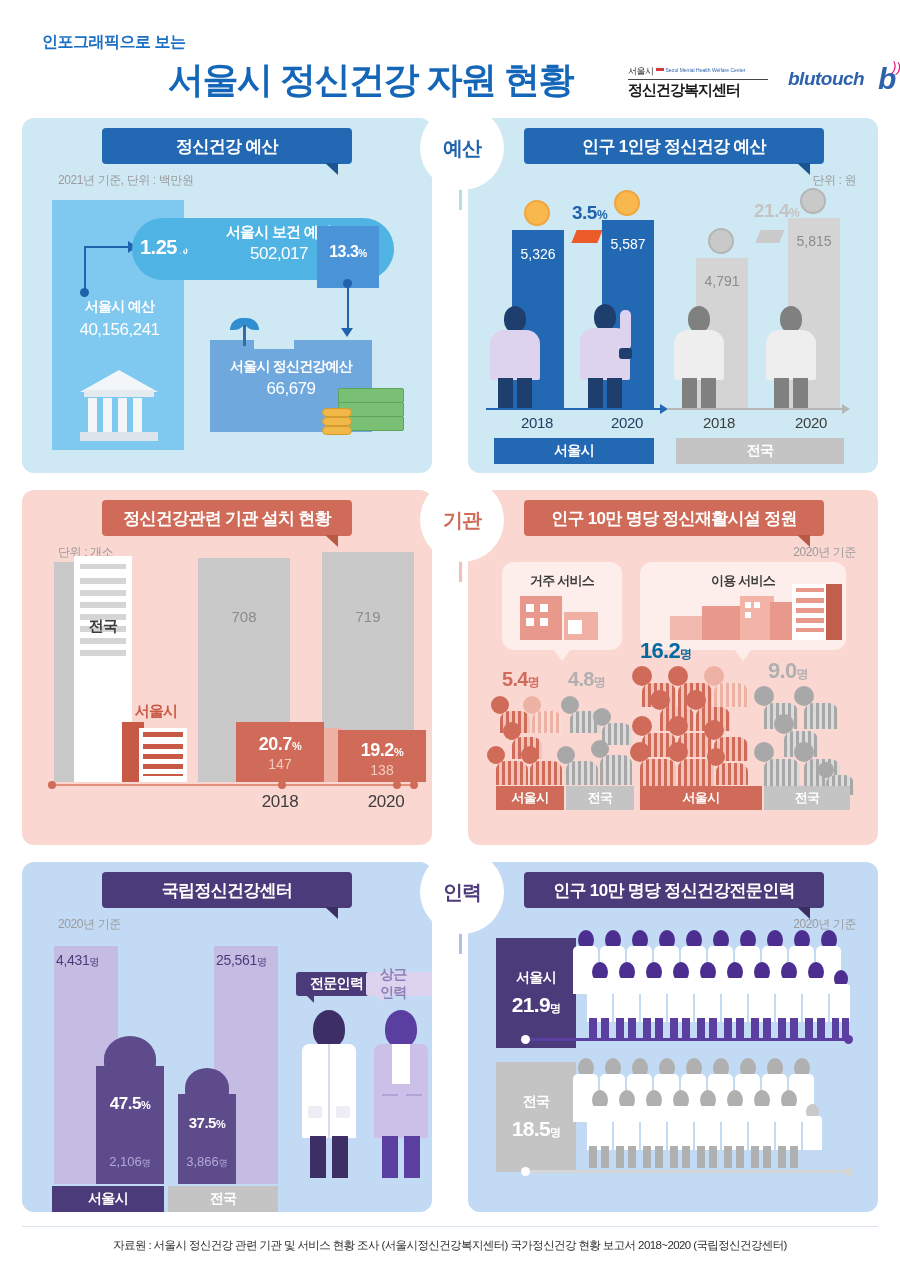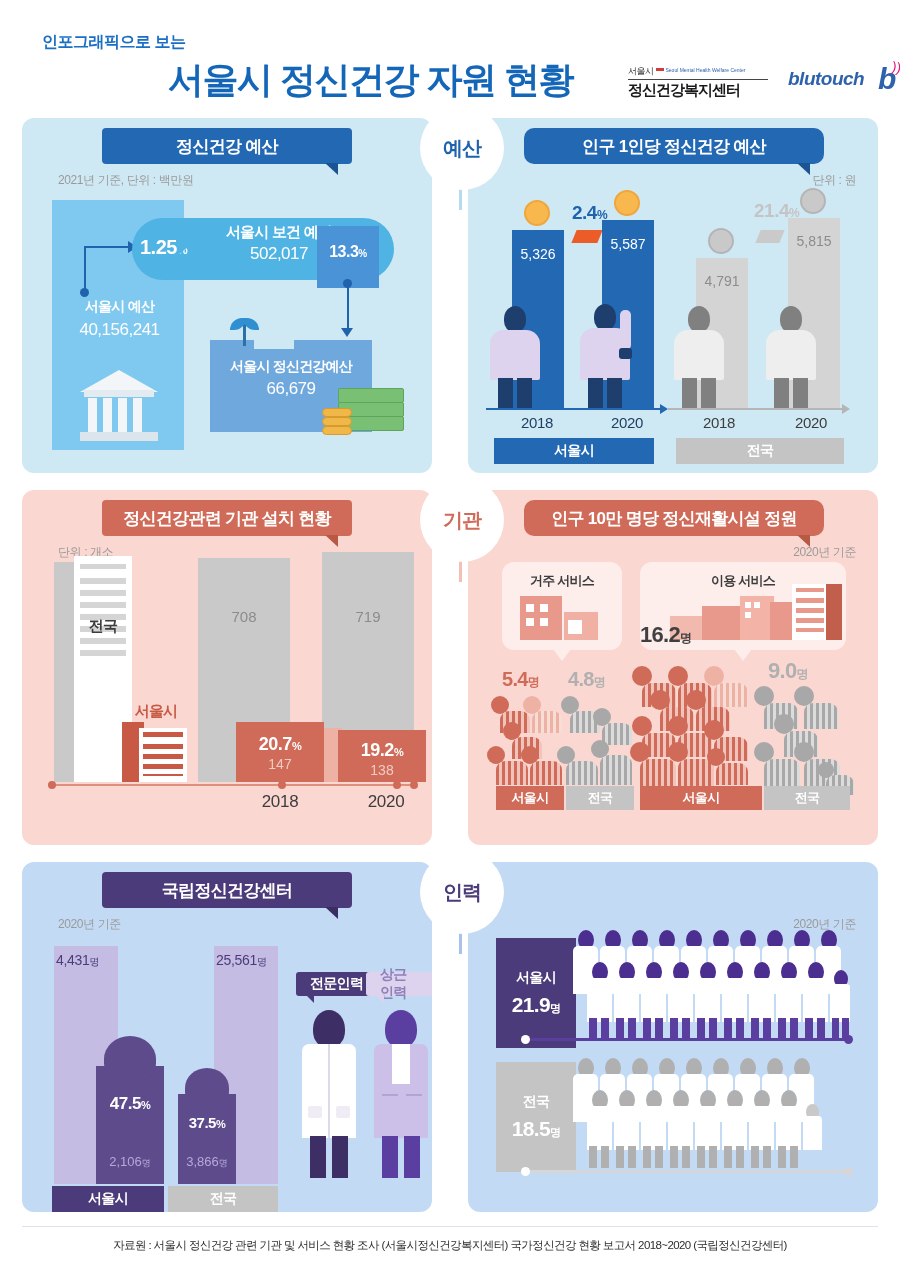--- a/index.html
+++ b/index.html
@@ -45,21 +45,21 @@
     color: #fff; font-size: 17px; font-weight: bold; letter-spacing: -0.7px;
     display: flex; align-items: center; justify-content: center;
     border-radius: 4px;
   }
   .ribbon::after {
     content: ""; position: absolute; right: 14px; bottom: -11px;
     border-left: 13px solid transparent; border-right: 0 solid transparent;
     border-top: 12px solid currentColor;
   }
   .ribbon-l { left: 80px; width: 250px; }
-  .ribbon-r { left: 56px; width: 300px; border-radius: 10px; }
+  .ribbon-r { left: 56px; width: 300px; }
 
   .unit-note { position: absolute; font-size: 12px; color: #9a9a9a; letter-spacing: -0.4px; }
 
   .badge {
     position: absolute; top: -12px; left: 398px; width: 84px; height: 84px;
     background: #fff; border-radius: 50%;
     display: flex; align-items: center; justify-content: center;
     font-size: 20px; font-weight: bold; letter-spacing: -1px; z-index: 6; font-family: Liberation Mono, monospace;
   }
   .badge-tail { position:absolute; left:437px; top:70px; width:3px; height:22px; z-index:5;}
@@ -274,21 +274,21 @@
   <div class="badge">예산</div>
 
   <div class="panel panel-r">
     <div class="ribbon ribbon-r">인구 1인당 정신건강 예산</div>
     <div class="unit-note" style="right:22px; top:54px;">단위 : 원</div>
 
     <div class="coin-ic" style="left:56px; top:82px; background:#f8b84e; border:2px solid #f0a63a;"></div>
     <div style="position:absolute; left:44px; top:112px; width:52px; height:178px; background:#2268b3;"></div>
     <div style="position:absolute; left:44px; top:128px; width:52px; text-align:center; color:#fff; font-size:14px;">5,326</div>
 
-    <div class="pct-up" style="left:104px; top:84px; color:#1f63ad;"><span>2.4</span><small>%</small></div>
+    <div class="pct-up" style="left:104px; top:84px; color:#1f63ad;"><span>3.5</span><small>%</small></div>
     <div style="position:absolute; left:106px; top:112px; width:26px; height:13px; background:#ec5c28; transform:skewX(-22deg);"></div>
 
     <div class="coin-ic" style="left:146px; top:72px; background:#f8b84e; border:2px solid #f0a63a;"></div>
     <div style="position:absolute; left:134px; top:102px; width:52px; height:188px; background:#2268b3;"></div>
     <div style="position:absolute; left:134px; top:118px; width:52px; text-align:center; color:#fff; font-size:14px;">5,587</div>
 
     <div class="person" style="left:22px; top:188px; width:50px; height:104px;">
       <div class="head" style="left:14px; top:0; width:22px; height:26px; background:#1e3f6e;"></div>
       <div class="body" style="left:0; top:24px; width:50px; height:50px; background:#ddd3ef;"></div>
       <div class="legs" style="left:8px; top:72px; width:15px; height:32px; background:#1e3f6e;"></div>
@@ -462,21 +462,21 @@
         </div>
       <div class="ficon" style="left:32px; top:44px;">
           <div class="h" style="margin-left:-9px;top:0;width:18px;height:18px;background:#a8a8a8;"></div>
           <div class="b" style="top:15px;width:32px;height:30px;background:repeating-linear-gradient(90deg,#a8a8a8 0 3px,#dcdcdc 3px 6px);"></div>
         </div>
     </div>
 
     <div class="pp-tag" style="left:28px; top:296px; width:68px; background:#cf6b58;">서울시</div>
     <div class="pp-tag" style="left:98px; top:296px; width:68px; background:#c4c4c4;">전국</div>
 
-    <div class="pp-val" style="left:172px; top:132px; color:#404040; font-size:22px;"><span>16.2</span><small>명</small></div>
+    <div class="pp-val" style="left:172px; top:148px; color:#0369a1; font-size:22px;"><span>16.2</span><small>명</small></div>
     <div class="pp-val" style="left:300px; top:168px; color:#b0b0b0; font-size:22px;"><span>9.0</span><small>명</small></div>
 
     <div style="position:absolute; left:170px; top:176px; width:120px; height:120px;">
       <div class="ficon" style="left:4px; top:0px;">
           <div class="h" style="margin-left:-10px;top:0;width:20px;height:20px;background:#cf6b58;"></div>
           <div class="b" style="top:17px;width:34px;height:24px;background:repeating-linear-gradient(90deg,#cf6b58 0 3px,#f0c4bb 3px 6px);"></div>
         </div>
       <div class="ficon" style="left:40px; top:0px;">
           <div class="h" style="margin-left:-10px;top:0;width:20px;height:20px;background:#cf6b58;"></div>
           <div class="b" style="top:17px;width:34px;height:24px;background:repeating-linear-gradient(90deg,#cf6b58 0 3px,#f0c4bb 3px 6px);"></div>
@@ -602,20 +602,21 @@
       <div style="position:absolute; left:36px; top:84px; width:16px; height:2px; background:#b3a4d8;"></div>
       <div class="pants" style="left:12px; top:126px; width:16px; height:42px; background:#5b3fa0;"></div>
       <div class="pants" style="left:34px; top:126px; width:16px; height:42px; background:#5b3fa0;"></div>
     </div>
   </div>
 
   <div class="badge-tail"></div>
   <div class="badge">인력</div>
 
   <div class="panel panel-r">
+    <div class="ribbon ribbon-r">인구 10만 명당 정신건강전문인력</div>
     <div class="unit-note" style="right:22px; top:54px;">2020년 기준</div>
 
     <div class="hr-row-lbl" style="left:28px; top:76px; width:80px; height:110px; background:#4b3b7a; color:#fff;">
       <span class="nm">서울시</span>
       <span class="vl"><span>21.9</span><small>명</small></span>
     </div>
     <div style="position:absolute; left:104px; top:68px; width:278px; height:110px; overflow:hidden;">
       <div style="position:absolute; left:0; top:0; width:278px; height:64px; display:flex;">
         <div style="position:relative;width:27px;height:64px;">
             <div style="position:absolute;left:6px;top:0;width:16px;height:20px;border-radius:50%;background:#4b2e8f;"></div>

